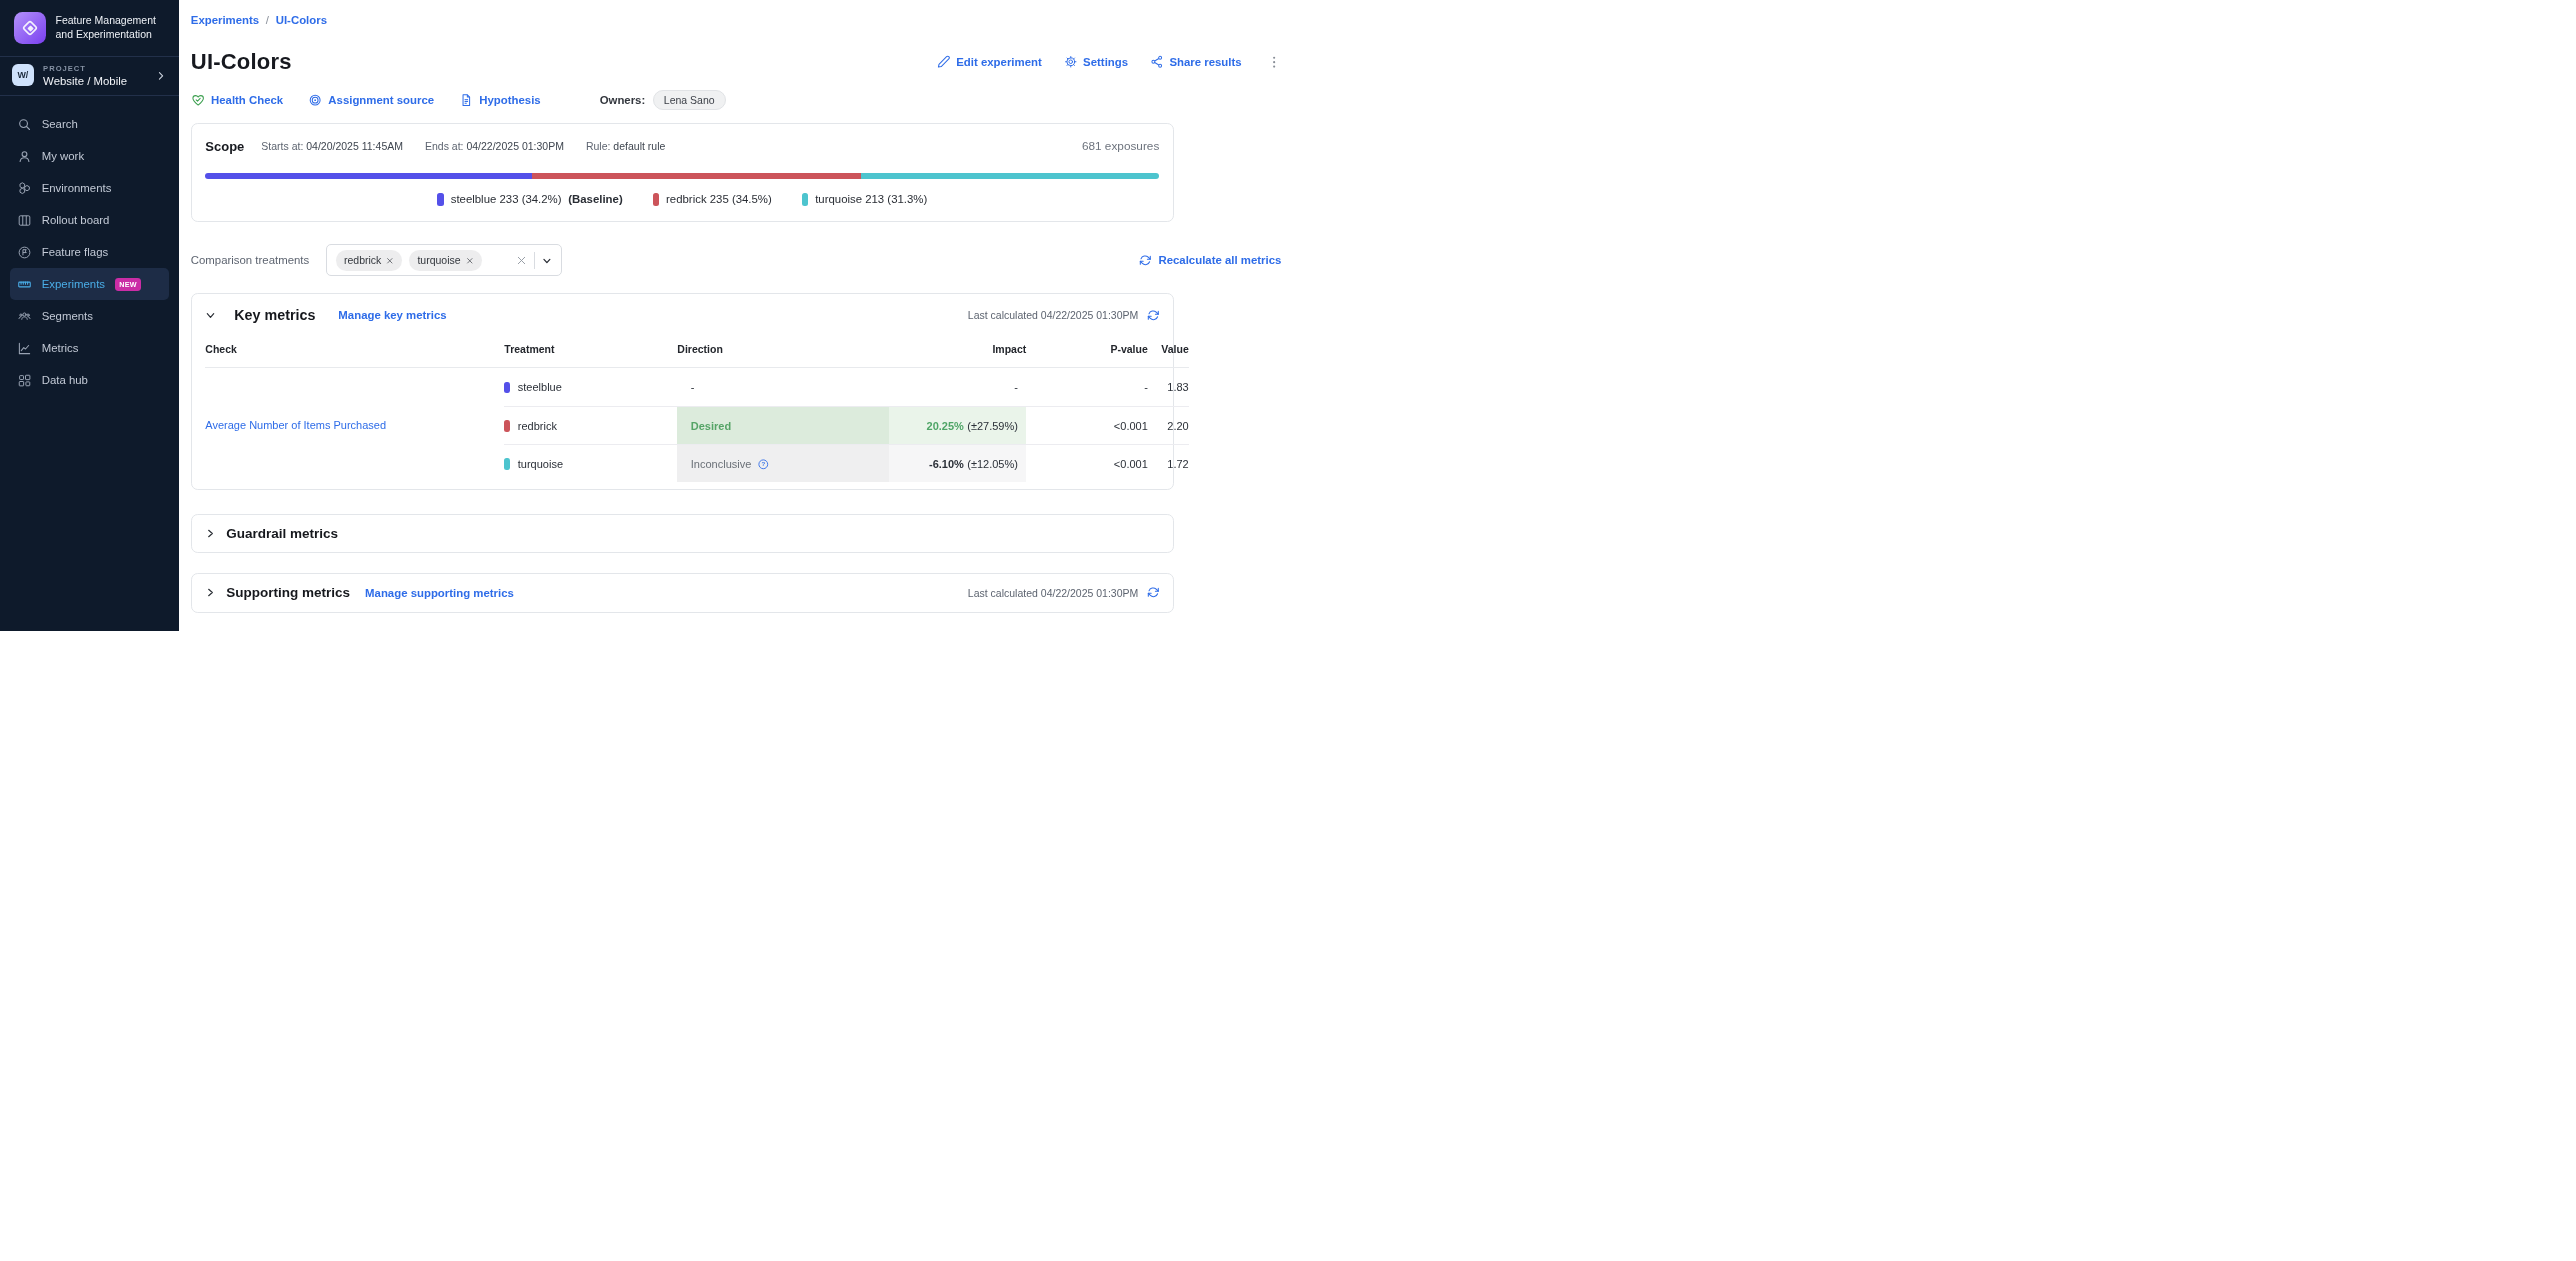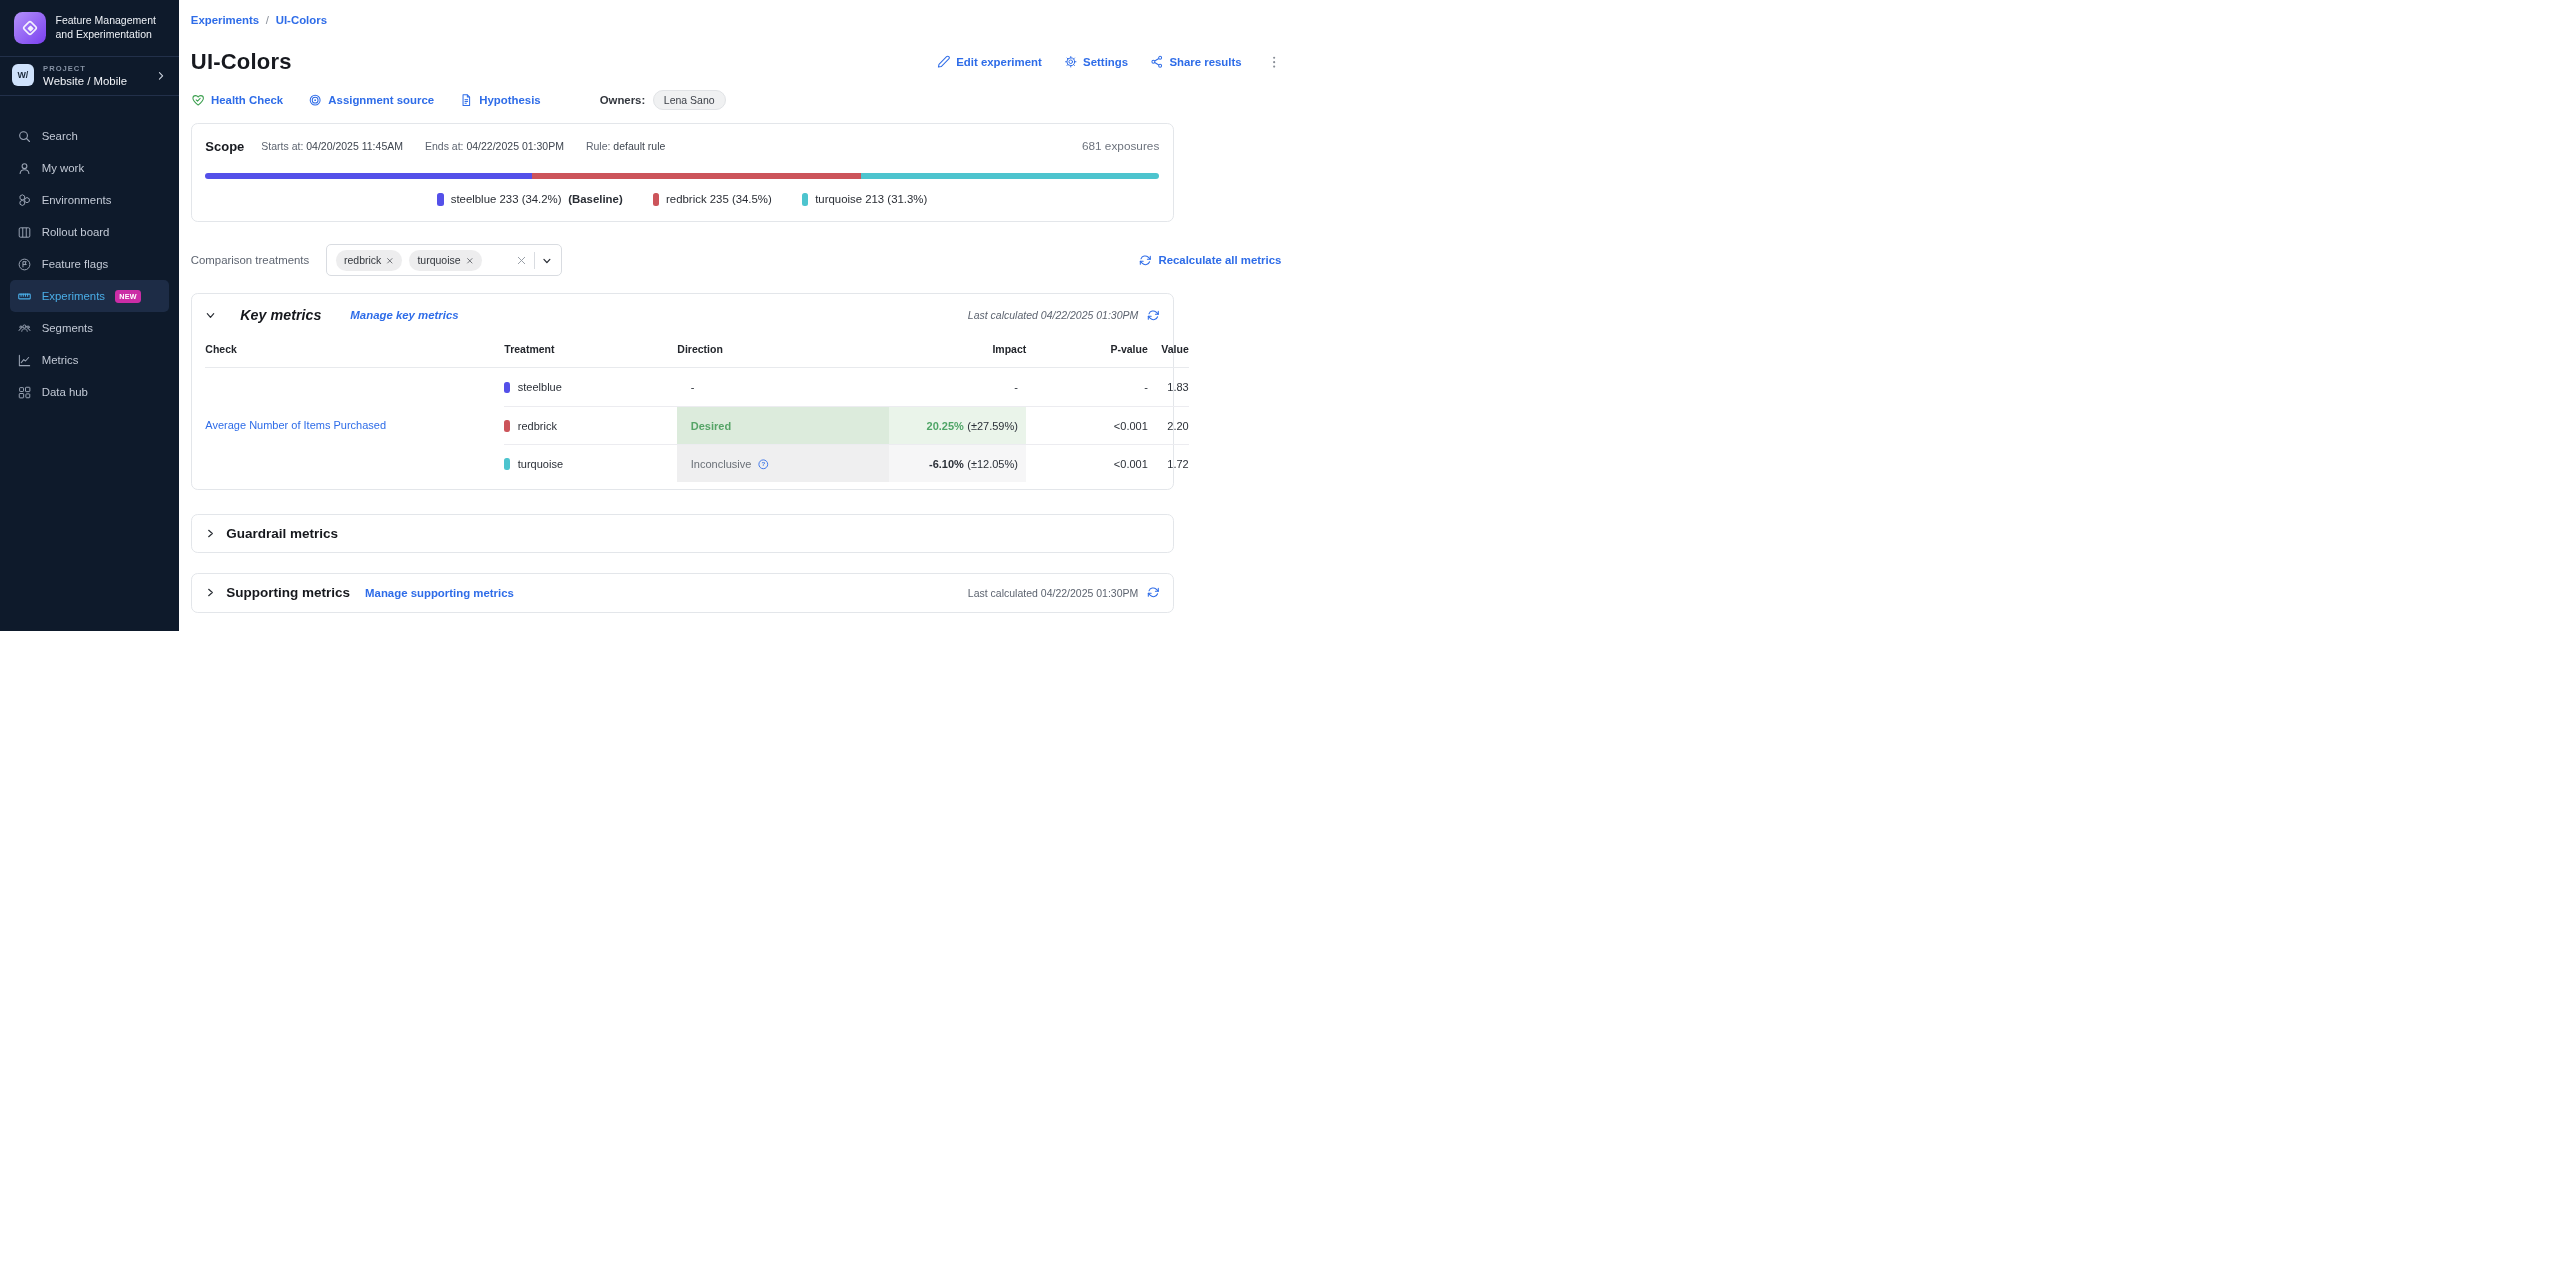--- a/index.html
+++ b/index.html
@@ -14,21 +14,21 @@
   .logo svg { width:20px; height:20px; }
   .logo-title { font-size:10.5px; line-height:1.32; color:#eef1f6; font-weight:400; }
   .side-divider { height:0.8px; background:#22304a; }
   .project-row { display:flex; align-items:center; gap:9.3px; padding:7.6px 11.8px; cursor:pointer; }
   .proj-badge { width:22px; height:22px; min-width:22px; border-radius:5.9px; background:#cfe2fc; color:#1b2a3d; font-size:8.9px; font-weight:700; display:flex; align-items:center; justify-content:center; }
   .proj-text { display:flex; flex-direction:column; gap:2px; flex:1; }
   .proj-label { font-size:7.6px; letter-spacing:1px; color:#8591a3; font-weight:600; }
   .proj-name { font-size:11.4px; color:#f2f4f8; }
   .proj-chevron { color:#cdd4df; display:flex; }
   .proj-chevron svg { width:11.8px; height:11.8px; }
-  .side-nav { padding:25px 10px; display:flex; flex-direction:column; }
+  .side-nav { padding:13px 10px; display:flex; flex-direction:column; }
   .nav-item { display:flex; align-items:center; gap:10px; height:32px; padding:0 6.7px; border-radius:5px; font-size:11.4px; color:#c3cad6; cursor:pointer; }
   .nav-item .ic { width:15px; height:15px; min-width:15px; color:#99a3b3; }
   .nav-item.active { background:#1d2c46; color:#4aaee8; }
   .nav-item.active .ic { color:#4aaee8; }
   .new-badge { background:#cb2da6; color:#fff; font-size:7.2px; font-weight:700; letter-spacing:0.3px; padding:1.7px 4.2px; border-radius:3.4px; }
 
   
   .content { flex:1; padding:11.8px 6.7px 0 11.8px; overflow:hidden; }
   .breadcrumb { display:flex; align-items:center; gap:6.7px; font-size:11.4px; height:17px; }
   .breadcrumb a { color:#2e6ce8; font-weight:600; text-decoration:none; cursor:pointer; }
@@ -72,21 +72,21 @@
   .ts-spacer { flex:1; }
   .clear-x { display:flex; cursor:pointer; }
   .clear-x svg { width:11px; height:11px; }
   .ts-vline { width:0.8px; height:17px; background:#d9dce1; }
   .ts-dd { display:flex; cursor:pointer; }
   .ts-dd svg { width:11.8px; height:11.8px; }
   .recalc { margin-left:auto; display:flex; align-items:center; gap:6.7px; color:#2e6ce8; font-size:11.4px; font-weight:600; cursor:pointer; }
   .recalc .ic { width:12.6px; height:12.6px; }
 
   .km-card { margin-top:17px; padding:10px 13.5px 6.7px; }
-  .km-head { display:flex; align-items:center; height:22px; gap:24px;font-style:italic; }
+  .km-head { display:flex; align-items:center; height:22px; gap:18px; }
   .sec-chevron { display:flex; cursor:pointer; color:#2b2f36; }
   .sec-chevron svg { width:11px; height:11px; }
   .sec-title { font-size:14.3px; font-weight:700; color:#16181d; }
   .manage-link { color:#2e6ce8; font-size:11.4px; font-weight:600; cursor:pointer; margin-left:5px; }
   .lastcalc { margin-left:auto; display:flex; align-items:center; gap:8.4px; }
   .lastcalc-text { font-size:10.5px; color:#5d6470; }
   .refresh-btn { display:flex; color:#2e6ce8; cursor:pointer; }
   .refresh-btn svg { width:12.6px; height:12.6px; }
 
   .km-table { margin-top:5px; display:grid; grid-template-columns:299px 173px 212px 137px 135px 1fr; }

